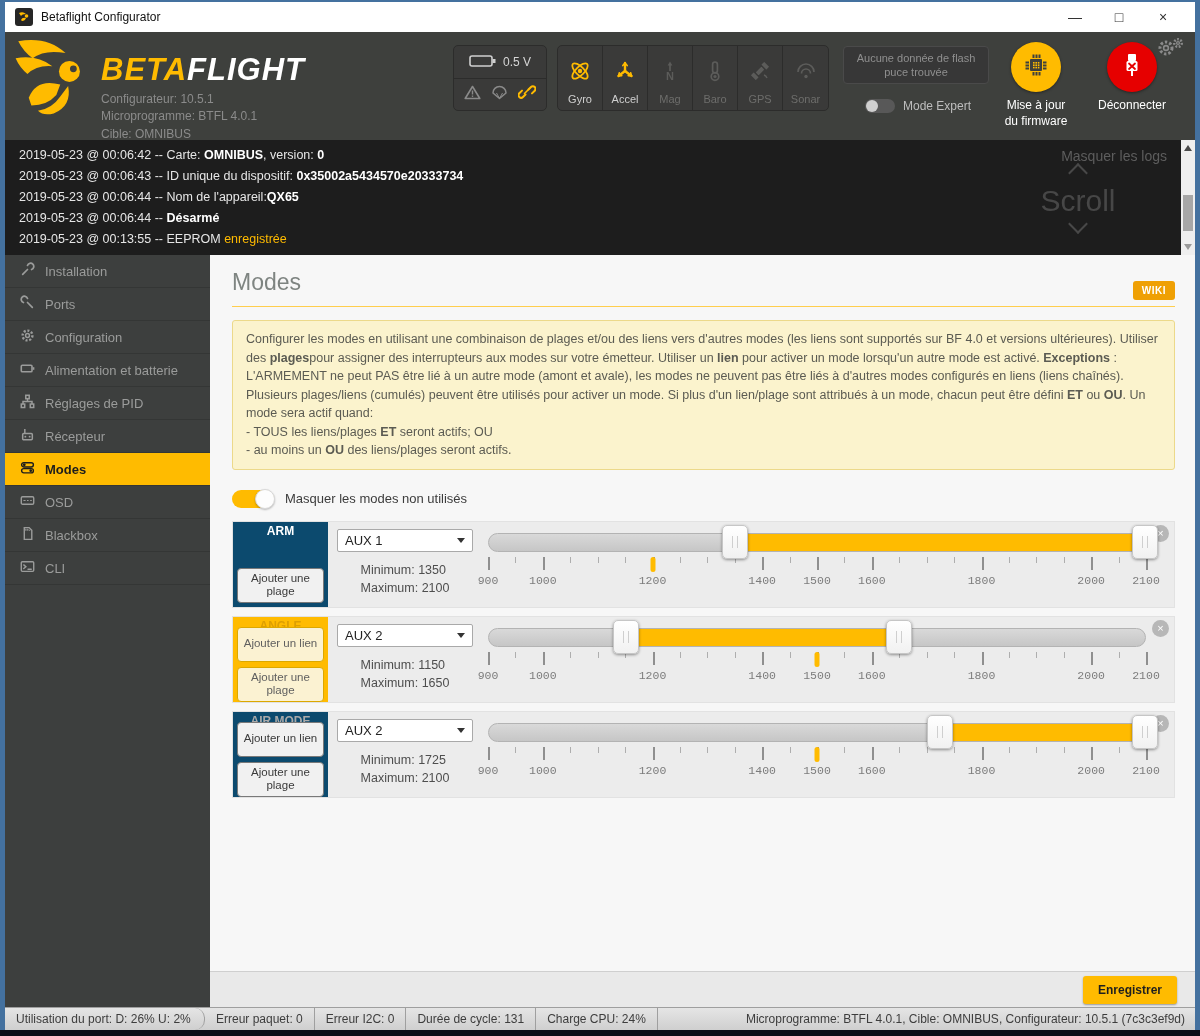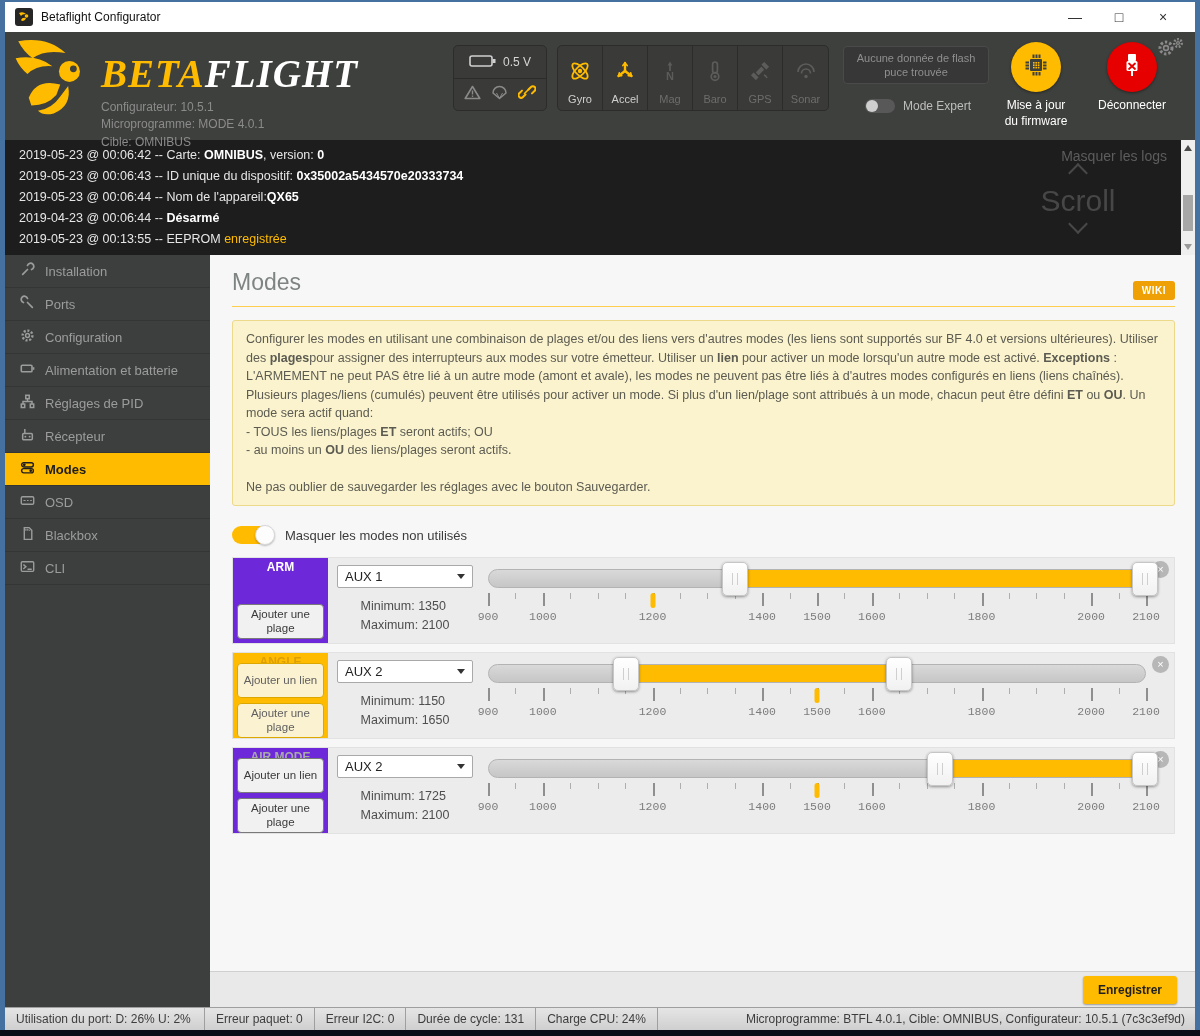--- a/index.html
+++ b/index.html
@@ -12,21 +12,21 @@
   .titlebar { height:30px; background:#fff; display:flex; align-items:center; padding:0 10px; flex:none; }
   .app-icon { width:18px; height:18px; border-radius:3px; background:#262626; margin-right:8px; display:flex; align-items:center; justify-content:center; }
   .title-text { font-size:12px; color:#111; }
   .win-controls { margin-left:auto; display:flex; }
   .win-controls span { width:44px; text-align:center; font-size:14px; color:#333; cursor:default; }
 
   
   .header { height:108px; background:#3e403d; position:relative; flex:none; z-index:6; }
   .brand { position:absolute; left:8px; top:4px; display:flex; }
   .brand-text { margin-left:4px; padding-top:18px; }
-  .brand-name { font-size:39px; font-weight:bold; font-style:italic; letter-spacing:1px; line-height:1;font-family:Liberation Serif, serif; }
+  .brand-name { font-size:31px; font-weight:bold; font-style:italic; letter-spacing:1px; line-height:1; }
   .brand-name .y { color:#ffbb00; }
   .brand-name .w { color:#fff; }
   .brand-info { margin-top:6px; font-size:12px; color:#8b8b8b; line-height:1.45; }
   .battery-block { position:absolute; left:448px; top:13px; width:94px; height:66px; background:#3a3a39; border:1px solid #2c2c2b; border-radius:5px; }
   .batt-top { height:33px; display:flex; align-items:center; justify-content:center; gap:6px; color:#d6d6d6; font-size:12px; border-bottom:1px solid #2c2c2b; }
   .batt-icons { height:30px; display:flex; align-items:center; justify-content:space-evenly; }
   .sensors { position:absolute; left:552px; top:13px; height:66px; display:flex; background:#3a3a39; border:1px solid #2c2c2b; border-radius:5px; overflow:hidden; }
   .sensor { width:45px; display:flex; flex-direction:column; align-items:center; justify-content:flex-end; padding:7px 0 5px; border-right:1px solid #2c2c2b; }
   .sensor:last-child { border-right:none; }
   .sensor .s-label { font-size:11px; margin-top:6px; }
@@ -82,21 +82,21 @@
   .note .gap { margin-top:18px; }
 
   .hide-modes { margin-top:20px; display:flex; align-items:center; }
   .big-toggle { width:42px; height:18px; border-radius:9px; background:#ffbb00; position:relative; flex:none; }
   .big-toggle .knob { position:absolute; right:-1px; top:-1px; width:20px; height:20px; border-radius:50%; background:#fdfdfd; border:1px solid #d8d8d8; box-shadow:0 1px 2px rgba(0,0,0,.25); }
   .hide-modes-label { margin-left:11px; font-size:13px; color:#3c3c3c; }
 
   .mode-rows { margin-top:13px; }
   .mode-row { display:flex; background:#ececec; border:1px solid #e2e2e2; margin-bottom:8px; height:87px; position:relative; }
   .mode-head { width:95px; flex:none; position:relative; padding:4px; display:flex; flex-direction:column; }
-  .mode-head.gray { background:#6d28d9; }
+  .mode-head.gray { background:#0c4a6e; }
   .mode-head.yellow { background:#ffbb00; }
   .mode-name { position:absolute; top:2px; left:0; right:0; text-align:center; font-size:12px; font-weight:bold; z-index:0; white-space:nowrap; overflow:hidden; }
   .mode-head.gray .mode-name { color:#fff; }
   .mode-head.gray .mode-name.dim { color:#a9a9a9; }
   .mode-head.yellow .mode-name { color:#dd9f00; }
   .btn-stack { position:relative; z-index:1; width:100%; display:flex; flex-direction:column; gap:5px; margin-top:6px; }
   .btn-stack.bottom { margin-top:auto; }
   .range-btn { width:100%; height:35px; border-radius:4px; font-size:11.5px; line-height:1.15; font-family:inherit; padding:2px; }
   .mode-head.gray .range-btn { background:#f1f1f1; border:1px solid #797979; color:#3a3a3a; }
   .mode-head.yellow .range-btn { background:#fbf2d2; border:1px solid #dca800; color:#5f5f5f; }
@@ -118,21 +118,21 @@
   .tick-label { position:absolute; top:17px; transform:translateX(-50%); font-size:11.5px; color:#7c7c7c;font-family:Liberation Mono, monospace; }
   .marker { position:absolute; top:0; width:5px; height:15px; background:#ffbb00; border-radius:3px; transform:translateX(-50%); z-index:1; }
   .row-close { position:absolute; top:3px; right:5px; width:17px; height:17px; border-radius:50%; background:#b7b7b7; color:#fff; font-size:11px; line-height:16px; text-align:center; }
 
   .content-footer { height:36px; flex:none; background:#e9e9e9; border-top:1px solid #cfcfcf; display:flex; align-items:center; justify-content:flex-end; padding-right:18px; }
   .save-btn { background:#ffbb00; border:none; border-radius:3px; padding:7px 15px; font-size:12px; font-weight:bold; color:#1f1f1f; box-shadow:0 1px 2px rgba(0,0,0,.35); font-family:inherit; }
 
   
   .statusbar { height:23px; flex:none; background:linear-gradient(#e5e5e5,#cfcfcf); border-top:1px solid #9f9f9f; display:flex; align-items:center; font-size:12px; color:#3d3d3d; }
   .status-cell { padding:0 11px; height:100%; display:flex; align-items:center; border-right:1px solid #9f9f9f; white-space:nowrap; }
-  .status-cell:first-child { width:200px; }
+  .status-cell:first-child { width:200px;border-radius:10px; }
   .status-right { margin-left:auto; padding-right:10px; white-space:nowrap; }
 </style>
 </head>
 <body>
 
 <div class="desktop">
   <div class="window">
 
     <div class="titlebar">
       <span class="app-icon">
@@ -161,21 +161,21 @@
               <path d="M12 47 Q18 32 36 37 L33 45 Q26 53 14 53Z"></path>
               <path d="M19 57 Q30 55 36 46 L42 38 Q45 53 31 59 Q23 61 19 57Z"></path>
             </g>
             <circle cx="46" cy="25" r="2.6" fill="#3e403d"></circle>
           </svg>
         </span>
         <div class="brand-text">
           <div class="brand-name"><span class="y">BETA</span><span class="w">FLIGHT</span></div>
           <div class="brand-info" id="brand-info">
               <div>Configurateur: 10.5.1</div>
-              <div>Microprogramme: MODE 4.0.1</div>
+              <div>Microprogramme: BTFL 4.0.1</div>
               <div>Cible: OMNIBUS</div>
             </div>
         </div>
       </div>
 
       <div class="battery-block">
         <div class="batt-top">
           <span>
             <svg width="28" height="14" viewBox="0 0 28 14">
                 <rect x="1" y="2" width="22" height="10" rx="2" fill="none" stroke="#cfcfcf" stroke-width="1.6"></rect>
@@ -344,21 +344,21 @@
             </g>
           </svg>
       </div>
     </div>
 
     <div class="logarea">
       <div id="loglines">
           <div class="log-line"><span>2019-05-23 @ 00:06:42 -- Carte: </span><span class="b">OMNIBUS</span><span>, version: </span><span class="b">0</span></div>
           <div class="log-line"><span>2019-05-23 @ 00:06:43 -- ID unique du dispositif: </span><span class="b">0x35002a5434570e20333734</span></div>
           <div class="log-line"><span>2019-05-23 @ 00:06:44 -- Nom de l'appareil:</span><span class="b">QX65</span></div>
-          <div class="log-line"><span>2019-04-23 @ 00:06:44 -- </span><span class="b">Désarmé</span></div>
+          <div class="log-line"><span>2019-05-23 @ 00:06:44 -- </span><span class="b">Désarmé</span></div>
           <div class="log-line"><span>2019-05-23 @ 00:13:55 -- EEPROM </span><span class="yl">enregistrée</span></div>
         </div>
       <div class="hide-logs">Masquer les logs</div>
       <div class="scroll-widget">
         <div><span class="chev up"></span></div>
         <div class="scroll-text">Scroll</div>
         <div><span class="chev down"></span></div>
       </div>
       <div class="log-scrollbar">
         <span class="sb-arrow up"></span>
@@ -452,21 +452,20 @@
         <div class="content-inner">
           <div class="page-head">
             <div class="page-title">Modes</div>
             <span class="wiki-btn">WIKI</span>
           </div>
 
           <div class="note" id="notebox">
               <div><span>Configurer les modes en utilisant une combinaison de plages et/ou des liens vers d'autres modes (les liens sont supportés sur BF 4.0 et versions ultérieures). Utiliser des </span><span class="b">plages</span><span>pour assigner des interrupteurs aux modes sur votre émetteur. Utiliser un </span><span class="b">lien</span><span> pour activer un mode lorsqu'un autre mode est activé. </span><span class="b">Exceptions</span><span> : L'ARMEMENT ne peut PAS être lié à un autre mode (amont et avale), les modes ne peuvent pas être liés à d'autres modes configurés en liens (liens chaînés). Plusieurs plages/liens (cumulés) peuvent être utilisés pour activer un mode. Si plus d'un lien/plage sont attribués à un mode, chacun peut être défini </span><span class="b">ET</span><span> ou </span><span class="b">OU</span><span>. Un mode sera actif quand:</span></div>
               <div><span>- TOUS les liens/plages </span><span class="b">ET</span><span> seront actifs; OU</span></div>
               <div><span>- au moins un </span><span class="b">OU</span><span> des liens/plages seront actifs.</span></div>
-              <div class="gap"><span>Ne pas oublier de sauvegarder les réglages avec le bouton Sauvegarder.</span></div>
             </div>
 
           <div class="hide-modes">
             <span class="big-toggle">
                 <span class="knob"></span>
               </span>
             <span class="hide-modes-label">Masquer les modes non utilisés</span>
           </div>
 
           <div class="mode-rows" id="mode-rows">

